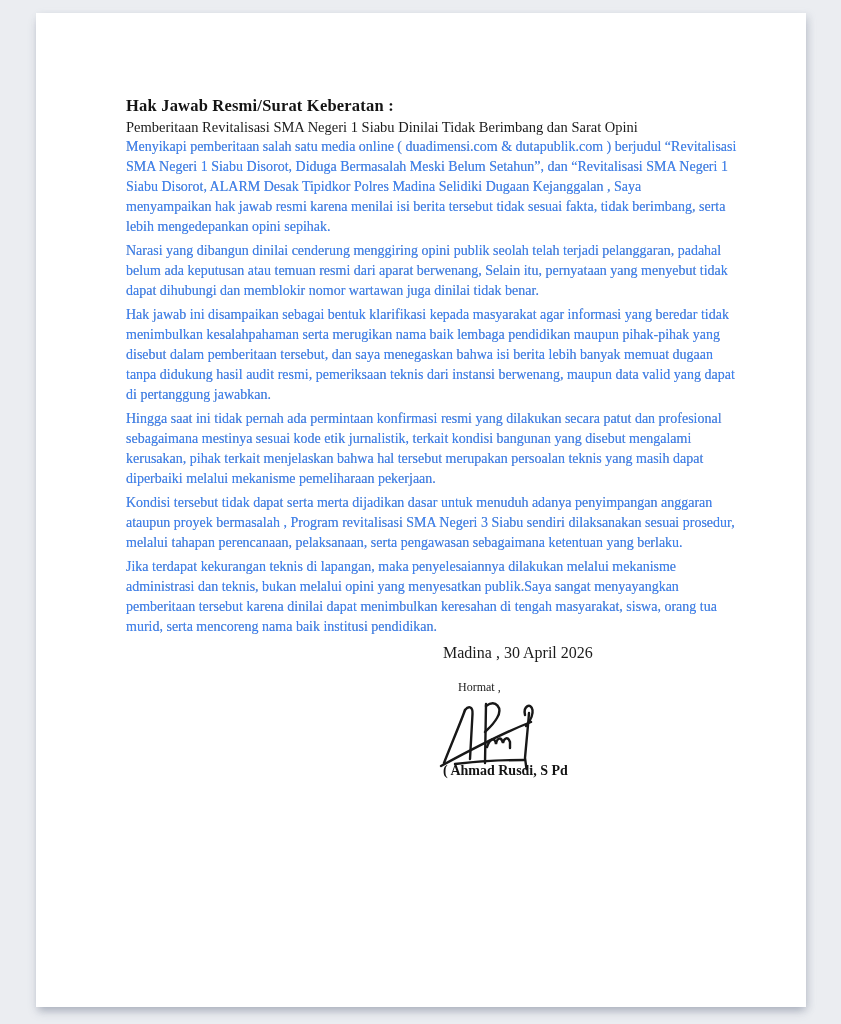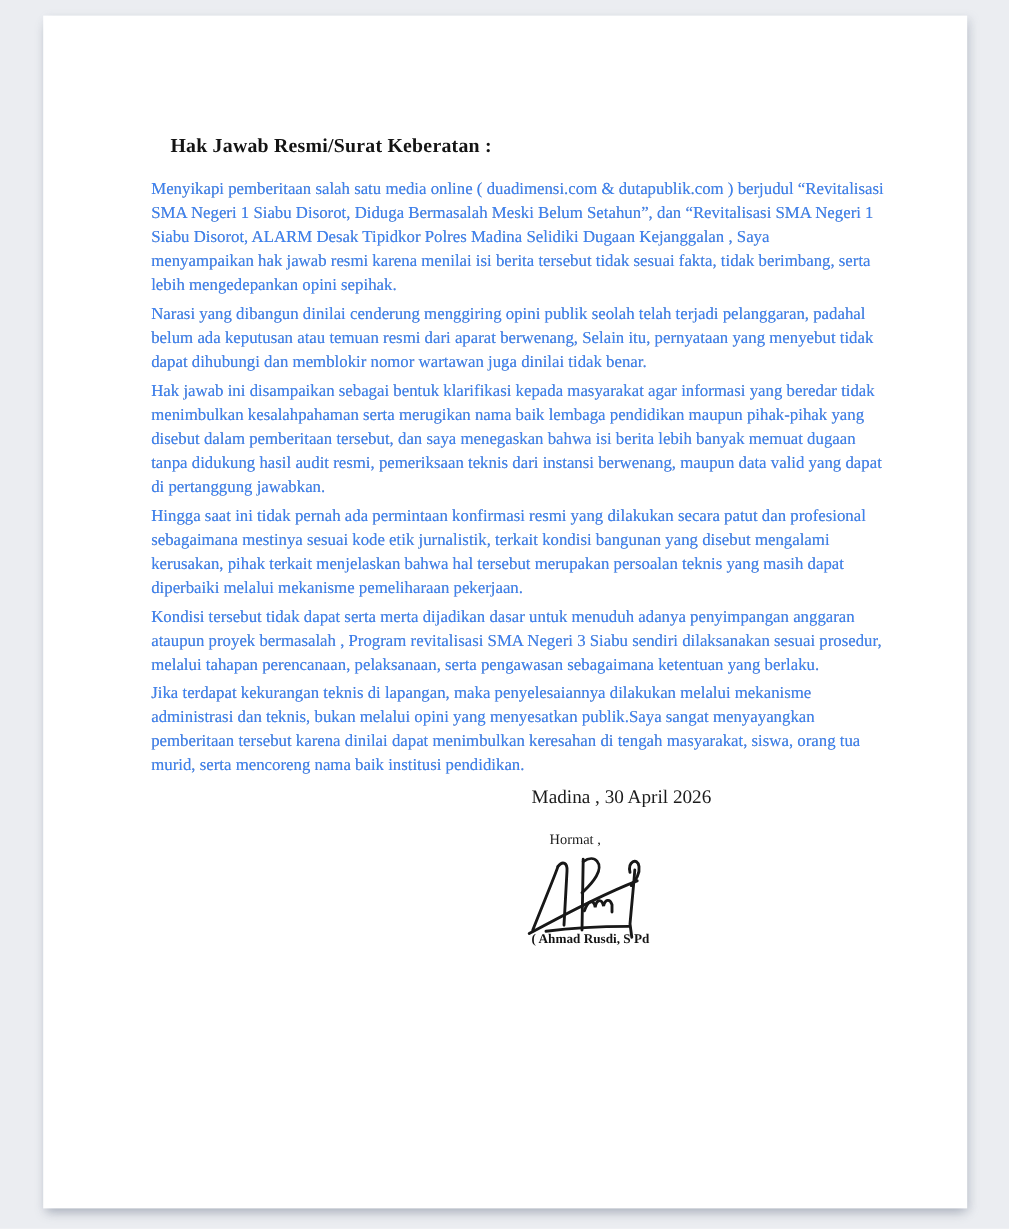--- a/index.html
+++ b/index.html
@@ -21,21 +21,21 @@
   }
   .content {
     position: absolute;
     left: 90px; top: 82px;
     width: 640px;
     color: #1c1c1c;
   }
   .heading {
     font-size: 16.5px;
     font-weight: bold;
-    margin: 16px;
+    margin: 0;
     line-height: 22px;
     letter-spacing: 0.2px;
     color: #141414;
   }
   .subheading {
     font-size: 14.5px;
     line-height: 20px;
     color: #1a1a1a;
     white-space: pre;
   }
@@ -57,33 +57,34 @@
     font-size: 12px;
     line-height: 20px;
     margin: 14px 0 0 332px;
   }
   .signature {
     margin: 4px 0 0 312px;
     width: 110px; height: 72px;
   }
   .signature svg { display: block; }
   .signee {
-    font-size: 11px;
+    font-size: 14px;
     font-weight: bold;
     line-height: 20px;
     margin: -12px 0 0 317px;
     color: #141414;
   }
 </style>
 </head>
 <body>
 
 <div class="paper">
   <div class="content">
     <h1 class="heading">Hak Jawab Resmi/Surat Keberatan :</h1>
+    <div class="subheading">Pemberitaan Revitalisasi SMA Negeri 1 Siabu Dinilai Tidak Berimbang dan Sarat Opini</div>
     <p class="para first">Menyikapi pemberitaan salah satu media online ( duadimensi.com &amp; dutapublik.com ) berjudul “Revitalisasi
 SMA Negeri 1 Siabu Disorot, Diduga Bermasalah Meski Belum Setahun”, dan “Revitalisasi SMA Negeri 1
 Siabu Disorot, ALARM Desak Tipidkor Polres Madina Selidiki Dugaan Kejanggalan , Saya
 menyampaikan hak jawab resmi karena menilai isi berita tersebut tidak sesuai fakta, tidak berimbang, serta
 lebih mengedepankan opini sepihak.</p>
     <p class="para">Narasi yang dibangun dinilai cenderung menggiring opini publik seolah telah terjadi pelanggaran, padahal
 belum ada keputusan atau temuan resmi dari aparat berwenang, Selain itu, pernyataan yang menyebut tidak
 dapat dihubungi dan memblokir nomor wartawan juga dinilai tidak benar.</p>
     <p class="para">Hak jawab ini disampaikan sebagai bentuk klarifikasi kepada masyarakat agar informasi yang beredar tidak
 menimbulkan kesalahpahaman serta merugikan nama baik lembaga pendidikan maupun pihak-pihak yang

